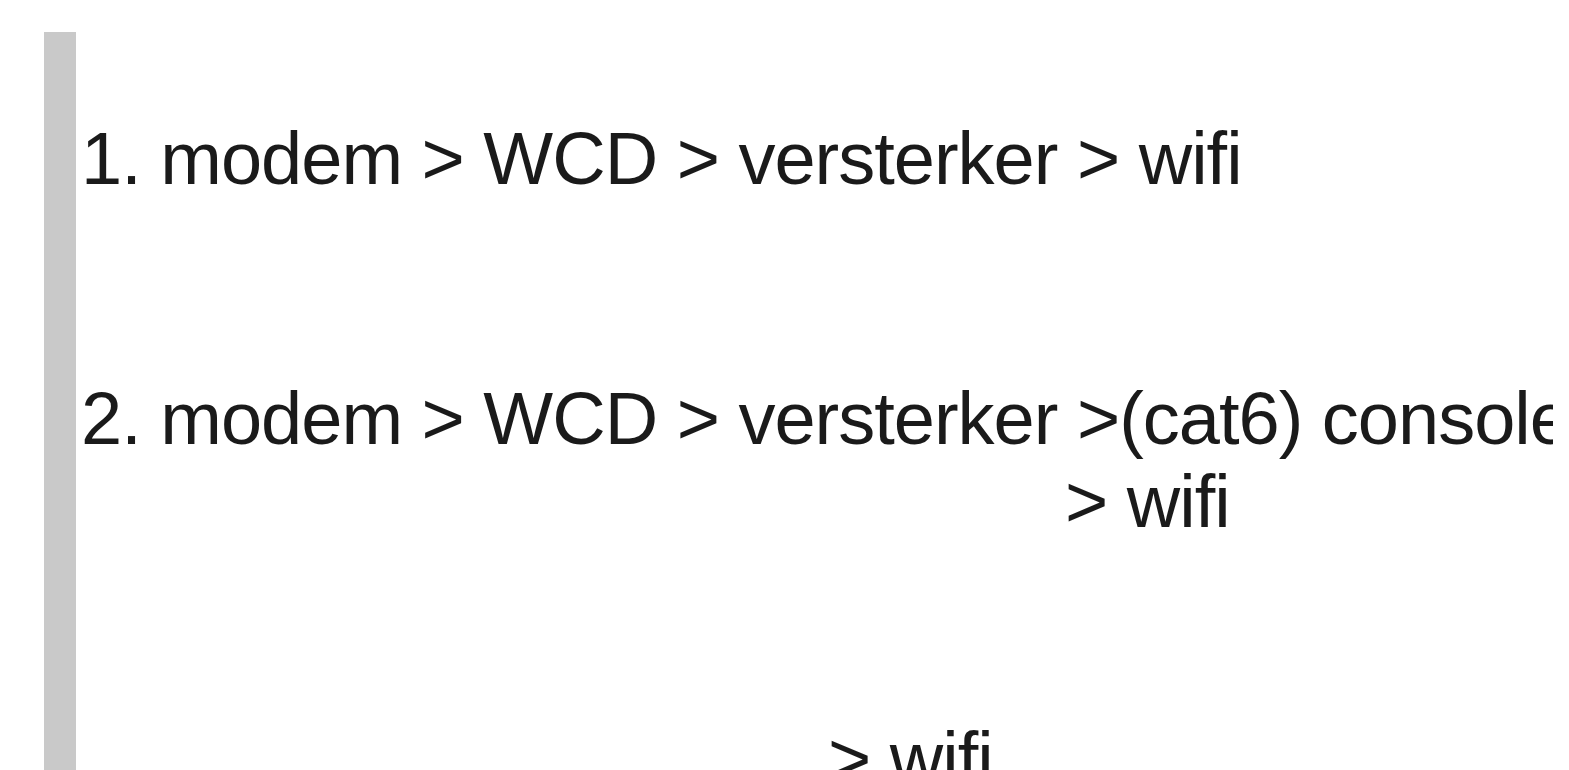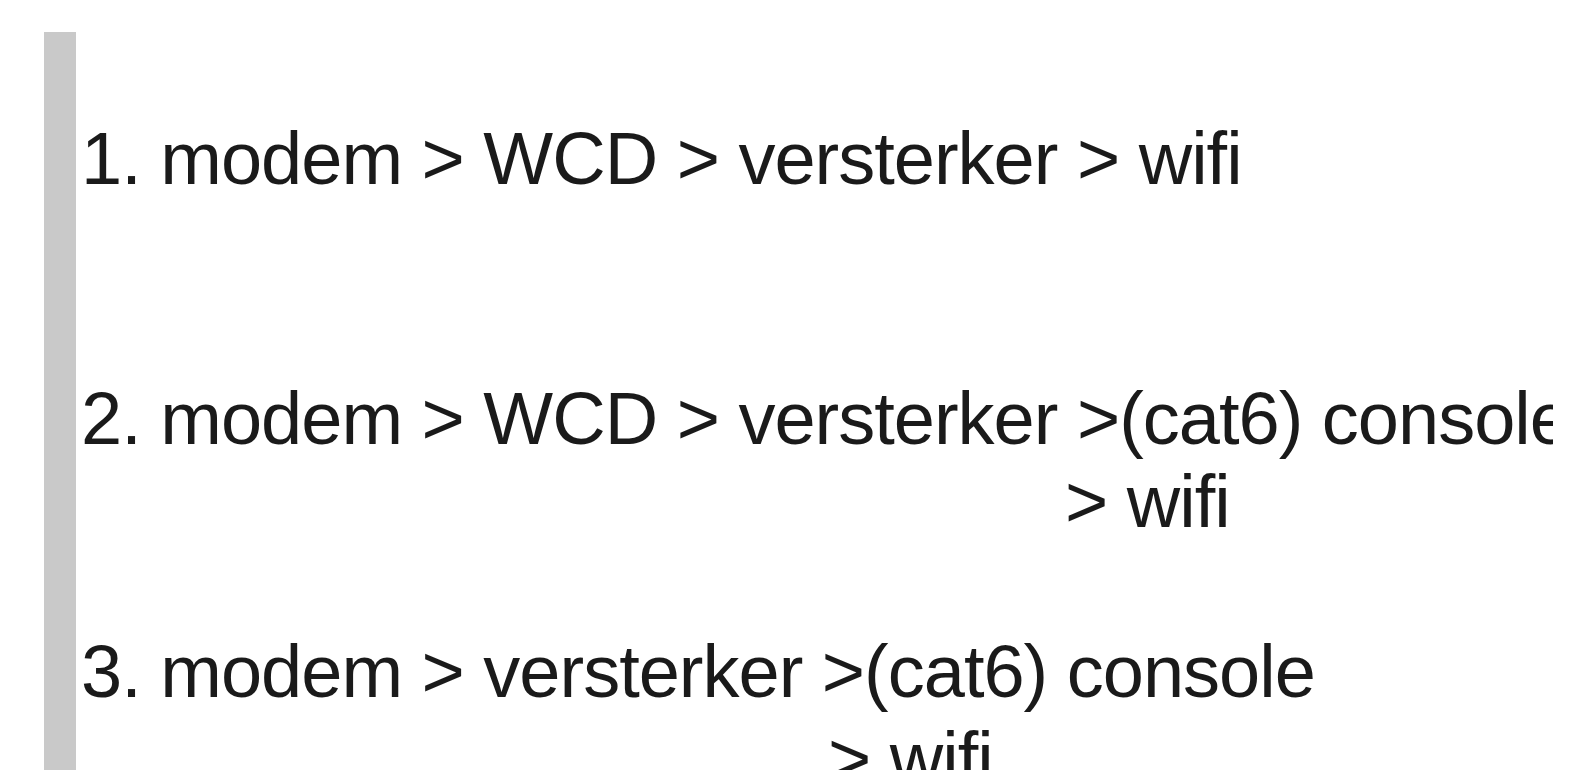--- a/index.html
+++ b/index.html
@@ -49,17 +49,16 @@
 
   <div class="left-divider"></div>
 
   <div class="text-line pos-l1a">1. modem &gt; WCD &gt; versterker &gt; wifi</div>
 
 
   <div class="text-line pos-l2a">2. modem &gt; WCD &gt; versterker &gt;(cat6) console</div>
 
   <div class="text-line pos-l2b">&gt; wifi</div>
 
-  <div class="text-line pos-l3a">3. modem &gt; versterker &gt;(cat6) console</div>
 
   <div class="text-line pos-l3b">&gt; wifi</div>
 
 </div>
 
 </body></html>

